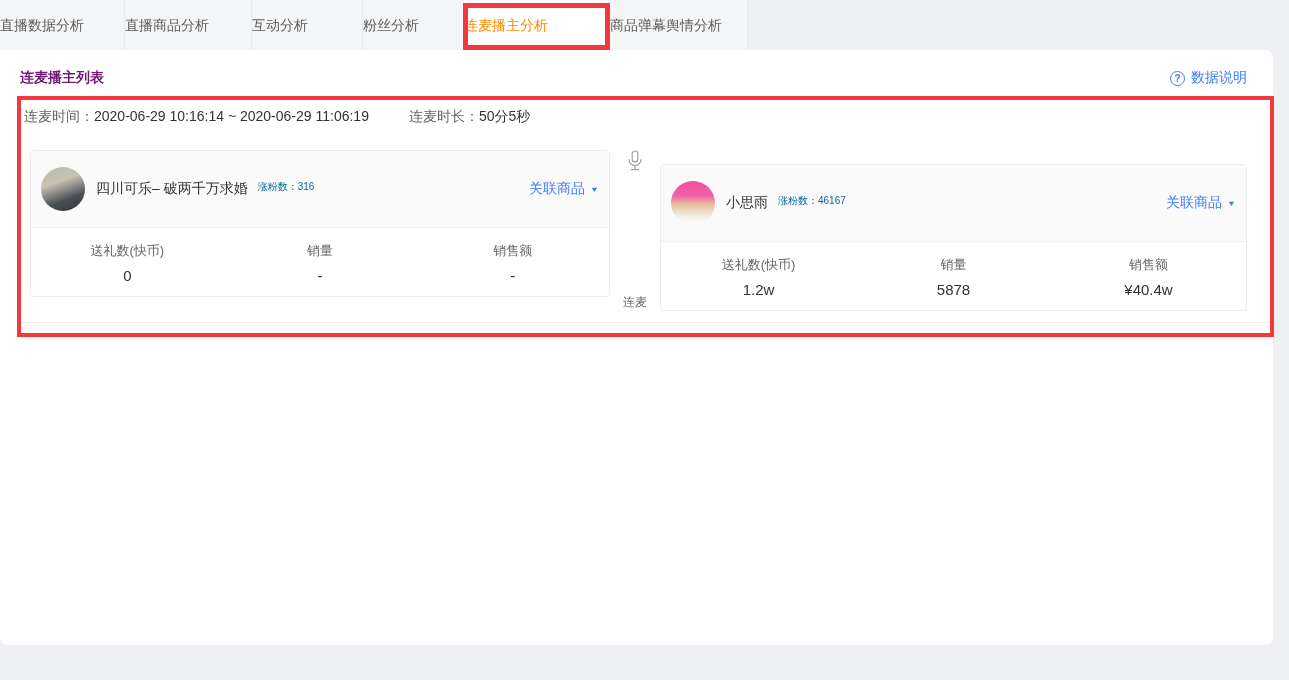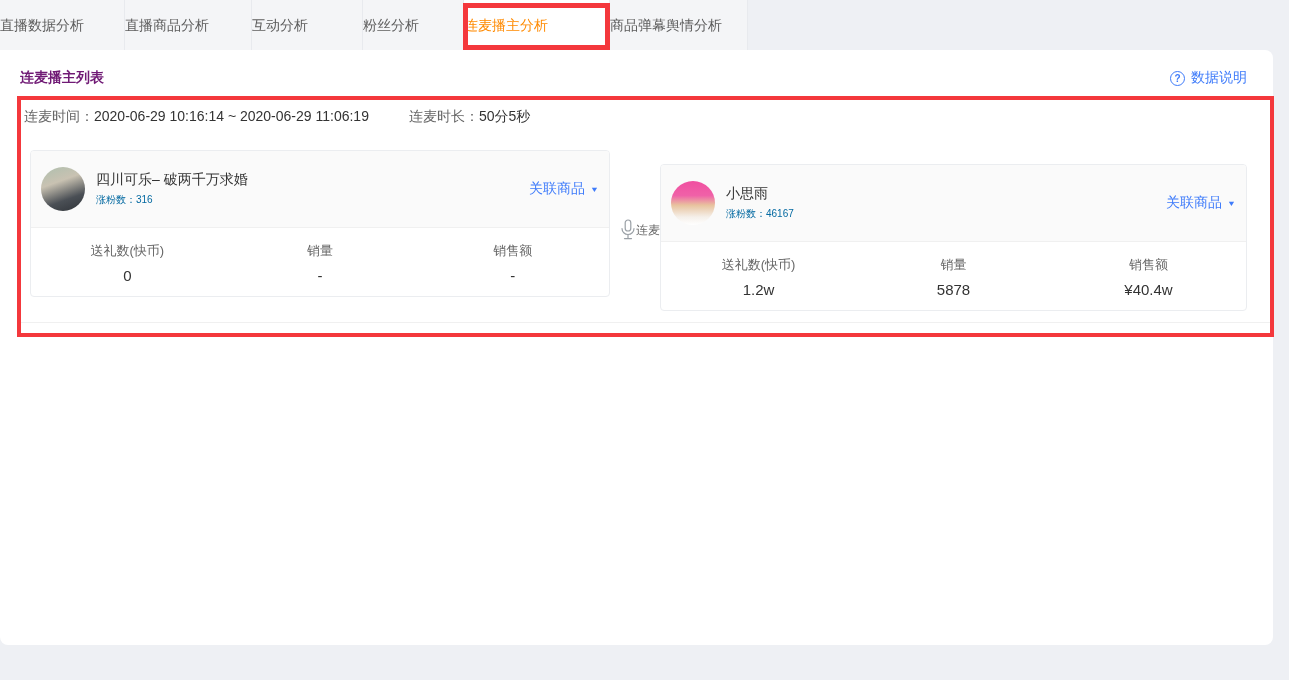--- a/index.html
+++ b/index.html
@@ -50,34 +50,34 @@
   }
   .card-left { width:580px; }
   .card-right { flex:1;margin-top:14px; }
   .card-header {
     height:77px; background:#fafafa; border-bottom:1px solid #f0f0f0;
     display:flex; align-items:center; padding:0 10px;
   }
   .avatar { width:44px; height:44px; border-radius:50%; flex:none; margin-right:11px; }
   .avatar-1 { background:linear-gradient(160deg,#aebfae 0%,#c9c2b2 35%,#4a4f55 70%,#2f3338 100%); }
   .avatar-2 { background:linear-gradient(180deg,#f04fa0 0%,#f061a8 33%,#e8c39e 55%,#f5f0ea 82%,#ffffff 100%); }
-  .host-info { display:flex; flex-direction:column; gap:4px; }
+  .host-info { display:flex; gap:10px; }
   .host-name { font-size:14px; color:#333; }
   .host-fans { font-size:10px; color:#0369a1; }
   .assoc-link { margin-left:auto; display:flex; align-items:center; gap:5px; color:var(--link-blue,#3e7bfa); font-size:14px; cursor:pointer; }
   .caret { font-size:9px; transform:scaleY(.85); }
 
   .card-stats { height:69px; display:flex; align-items:center;justify-content:center; }
   .stat-col { flex:1; text-align:center; }
   .stat-label { font-size:13px; color:#666; margin-bottom:7px; }
   .stat-value { font-size:15px; color:#333; }
 
   .mic-divider {
-    width:50px; flex:none; display:flex; flex-direction:row;
-    align-items:center; justify-content:flex-end; 
+    width:50px; flex:none; display:flex; flex-direction:column;
+    align-items:center; justify-content:space-between; 
   }
   .mic-label { font-size:12px; color:#666; }
 
   .faint-line { position:absolute; left:21px; top:272px; width:1249px; height:1px; background:#f0f0f0; }
 
   
   .annotation { position:absolute; border:5px solid var(--annotation-red,#f4383c); pointer-events:none; z-index:10; }
   .annot-tab { left:463px; top:3px; width:147px; height:47px; }
   .annot-session { left:17px; top:96px; width:1257px; height:241px; border-width:4px; }
 </style>

